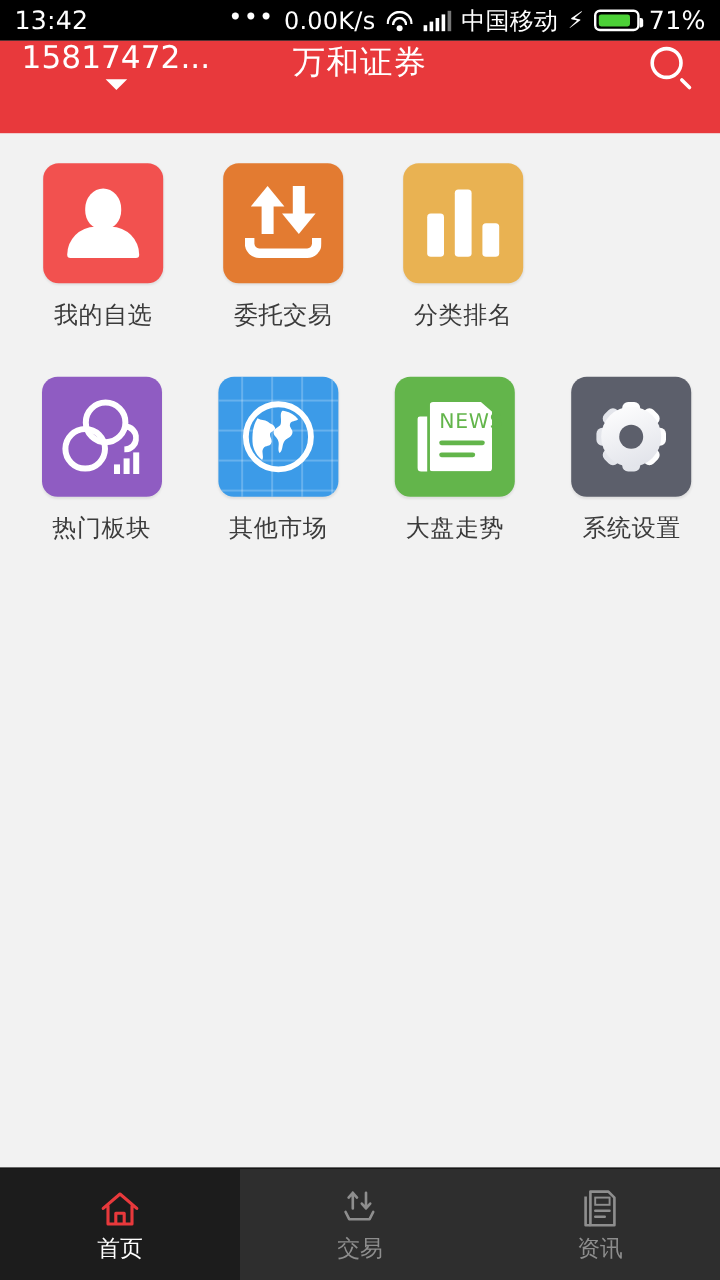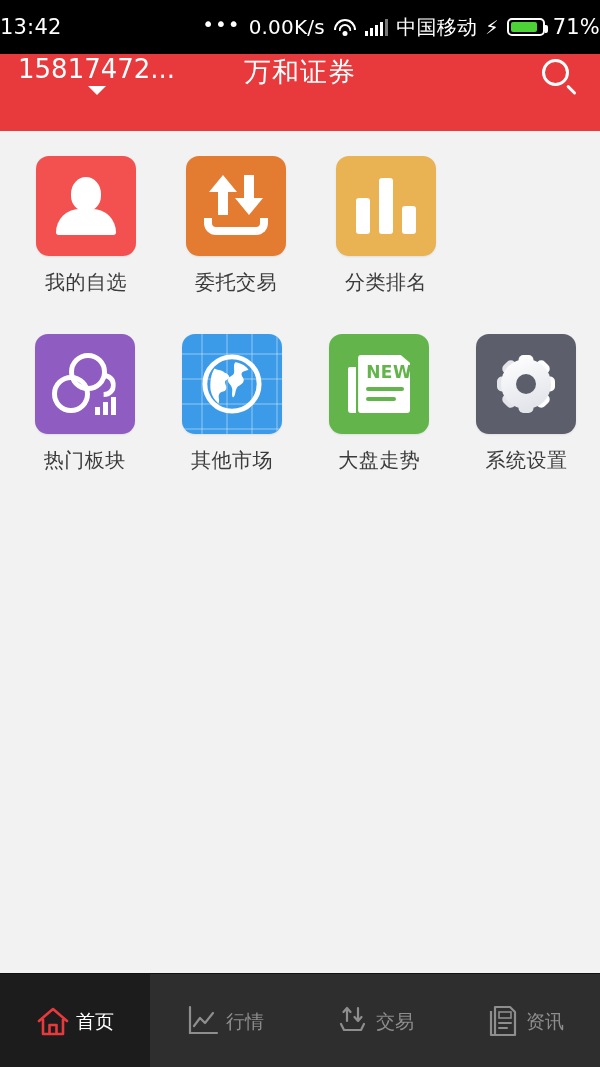--- a/index.html
+++ b/index.html
@@ -6,22 +6,22 @@
   html,body { width:600px; height:1067px; }
   body {
     font-family:"DejaVu Sans","Liberation Sans",sans-serif;
     background:#F2F2F2;
     overflow:hidden;
     position:relative;
   }
 
   
   .statusbar{
-    height:54px; background:#000; color:#fff;
-    display:flex; align-items:center; padding:0 0;
+    height:34px; background:#000; color:#fff;
+    display:flex; align-items:center; padding:0 12px;
     font-size:21px; letter-spacing:.2px;
   }
   .sb-time{ font-size:21px; }
   .sb-right{ margin-left:auto; display:flex; align-items:center; gap:8px; }
   .sb-dots{ letter-spacing:1px; font-size:20px; line-height:10px; position:relative; top:-3px;}
   .sb-speed{ font-size:20px; }
   .sb-carrier{ font-size:20px; }
   .sb-batt-pct{ font-size:21px; }
   .wifi{ width:24px; height:18px; position:relative; }
   .wifi i{ position:absolute; left:50%; transform:translateX(-50%);
@@ -127,39 +127,39 @@
   .grid-lines{position:absolute;inset:0;
      background-image:linear-gradient(rgba(255,255,255,.22) 2px,transparent 2px),
                       linear-gradient(90deg,rgba(255,255,255,.22) 2px,transparent 2px);
      background-size:25px 25px; background-position:-6px -6px;}
 
   
   .ic-news{position:relative;width:62px;height:58px;}
   .ic-news .spine{position:absolute;left:0;top:12px;width:8px;height:46px;background:#fff;border-radius:2px 0 0 3px;}
   .ic-news .sheet{position:absolute;left:10px;top:0;width:52px;height:58px;background:#fff;border-radius:3px;
       clip-path:polygon(0 0,82% 0,100% 14%,100% 100%,0 100%);}
-  .ic-news .nw{position:absolute;left:18px;top:7px;font-size:17px;font-weight:bold;letter-spacing:.5px;}
+  .ic-news .nw{position:absolute;left:18px;top:7px;font-size:17px;font-weight:normal;letter-spacing:.5px;}
   .ic-news .ln{position:absolute;left:18px;height:4px;border-radius:2px;}
   .ic-news .ln1{top:32px;width:38px;}
   .ic-news .ln2{top:42px;width:30px;}
 
   
   .ic-gear{position:relative;width:58px;height:58px;}
   .ic-gear .teeth{position:absolute;inset:0;}
   .ic-gear .teeth i{position:absolute;left:50%;top:50%;width:15px;height:58px;
       background:linear-gradient(180deg,#ffffff,#e2e4ea);border-radius:5px;
       transform-origin:center center;}
   .ic-gear .disc{position:absolute;left:4px;top:4px;width:50px;height:50px;border-radius:50%;
       background:linear-gradient(160deg,#ffffff,#dfe1e8);}
   .ic-gear .hole{position:absolute;left:19px;top:19px;width:20px;height:20px;border-radius:50%;}
 
   
   .tabbar{ position:absolute; left:0; bottom:0; width:600px; height:94px;
            background:#2E2E2E; display:flex; border-top:1px solid #111;}
-  .tab{ flex:1; display:flex; flex-direction:row; align-items:center; justify-content:center;
+  .tab{ flex:1; display:flex; flex-direction:column; align-items:center; justify-content:center;
         gap:6px; cursor:pointer; color:#8E8E8E; font-size:19px;}
   .tab.active{ background:#1C1C1C; color:#FFFFFF; }
   .tab-ic{ width:34px;height:34px; position:relative; }
   .ic-home svg, .tab-ic svg{display:block;}
 
   .tab-label{ line-height:22px; }
 </style>
 </head>
 <body>
 
@@ -303,29 +303,20 @@
 
   <div class="tab active" style="color: rgb(255, 255, 255);">
     <span class="tab-ic">
       <svg width="34" height="34" viewBox="0 0 34 34">
         <path d="M3 17 L17 5 L31 17 M7 15 V30 H27 V15 M13.5 30 V21 H20.5 V30" fill="none" stroke="#E8393C" stroke-width="2.6" stroke-linejoin="round" stroke-linecap="round"></path>
       </svg>
     </span>
     <span class="tab-label">首页</span>
   </div>
 
-  <div class="tab" style="color: rgb(142, 142, 142);">
-    <span class="tab-ic">
-      <svg width="34" height="34" viewBox="0 0 34 34">
-        <path d="M4 3 V29 H31" fill="none" stroke="#8E8E8E" stroke-width="2.2" stroke-linecap="round"></path>
-        <path d="M8 22 L14 14 L19 19 L27 9" fill="none" stroke="#8E8E8E" stroke-width="2.2" stroke-linejoin="round" stroke-linecap="round"></path>
-      </svg>
-    </span>
-    <span class="tab-label">行情</span>
-  </div>
 
 
   <div class="tab" style="color: rgb(142, 142, 142);">
     <span class="tab-ic">
       <svg width="34" height="34" viewBox="0 0 34 34">
         <path d="M11 17 V4 M11 4 L7.5 8 M11 4 L14.5 8" fill="none" stroke="#8E8E8E" stroke-width="2.2" stroke-linecap="round" stroke-linejoin="round"></path>
         <path d="M22 4 V17 M22 17 L18.5 13 M22 17 L25.5 13" fill="none" stroke="#8E8E8E" stroke-width="2.2" stroke-linecap="round" stroke-linejoin="round"></path>
         <path d="M5 20 L8 26 H25 L28 20" fill="none" stroke="#8E8E8E" stroke-width="2.2" stroke-linecap="round" stroke-linejoin="round"></path>
       </svg>
     </span>

